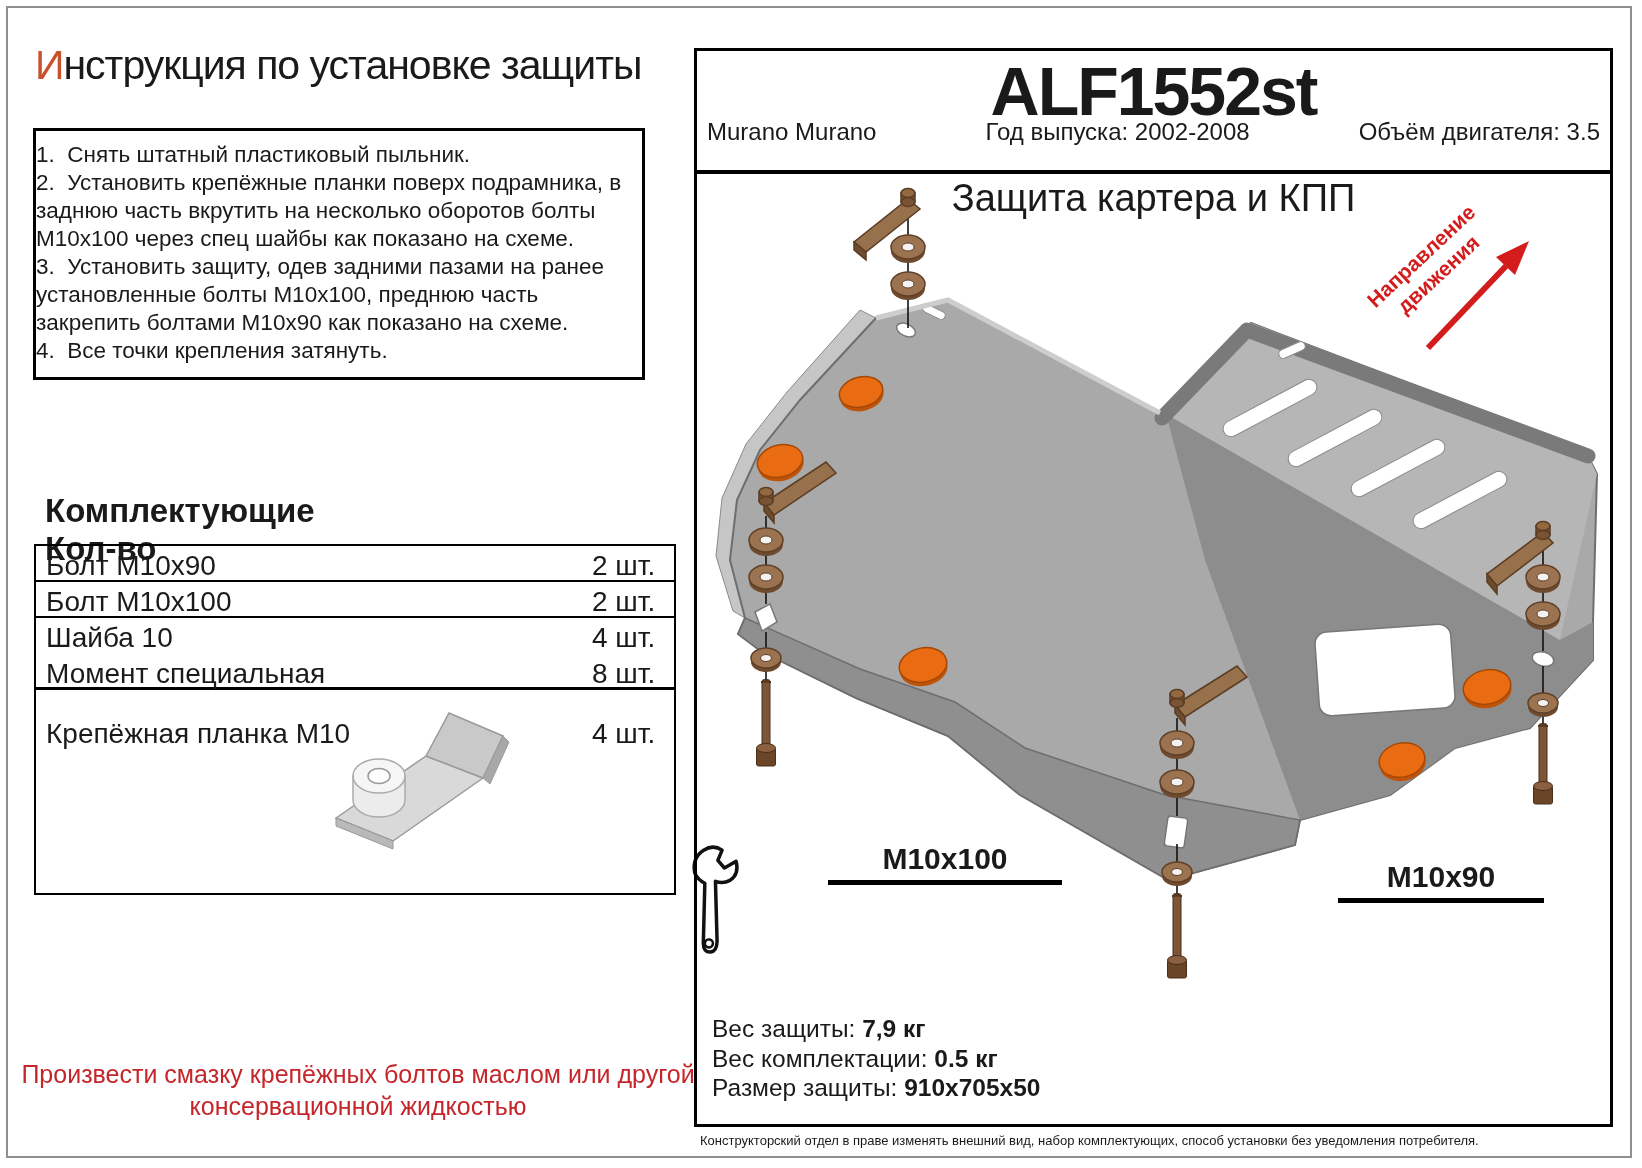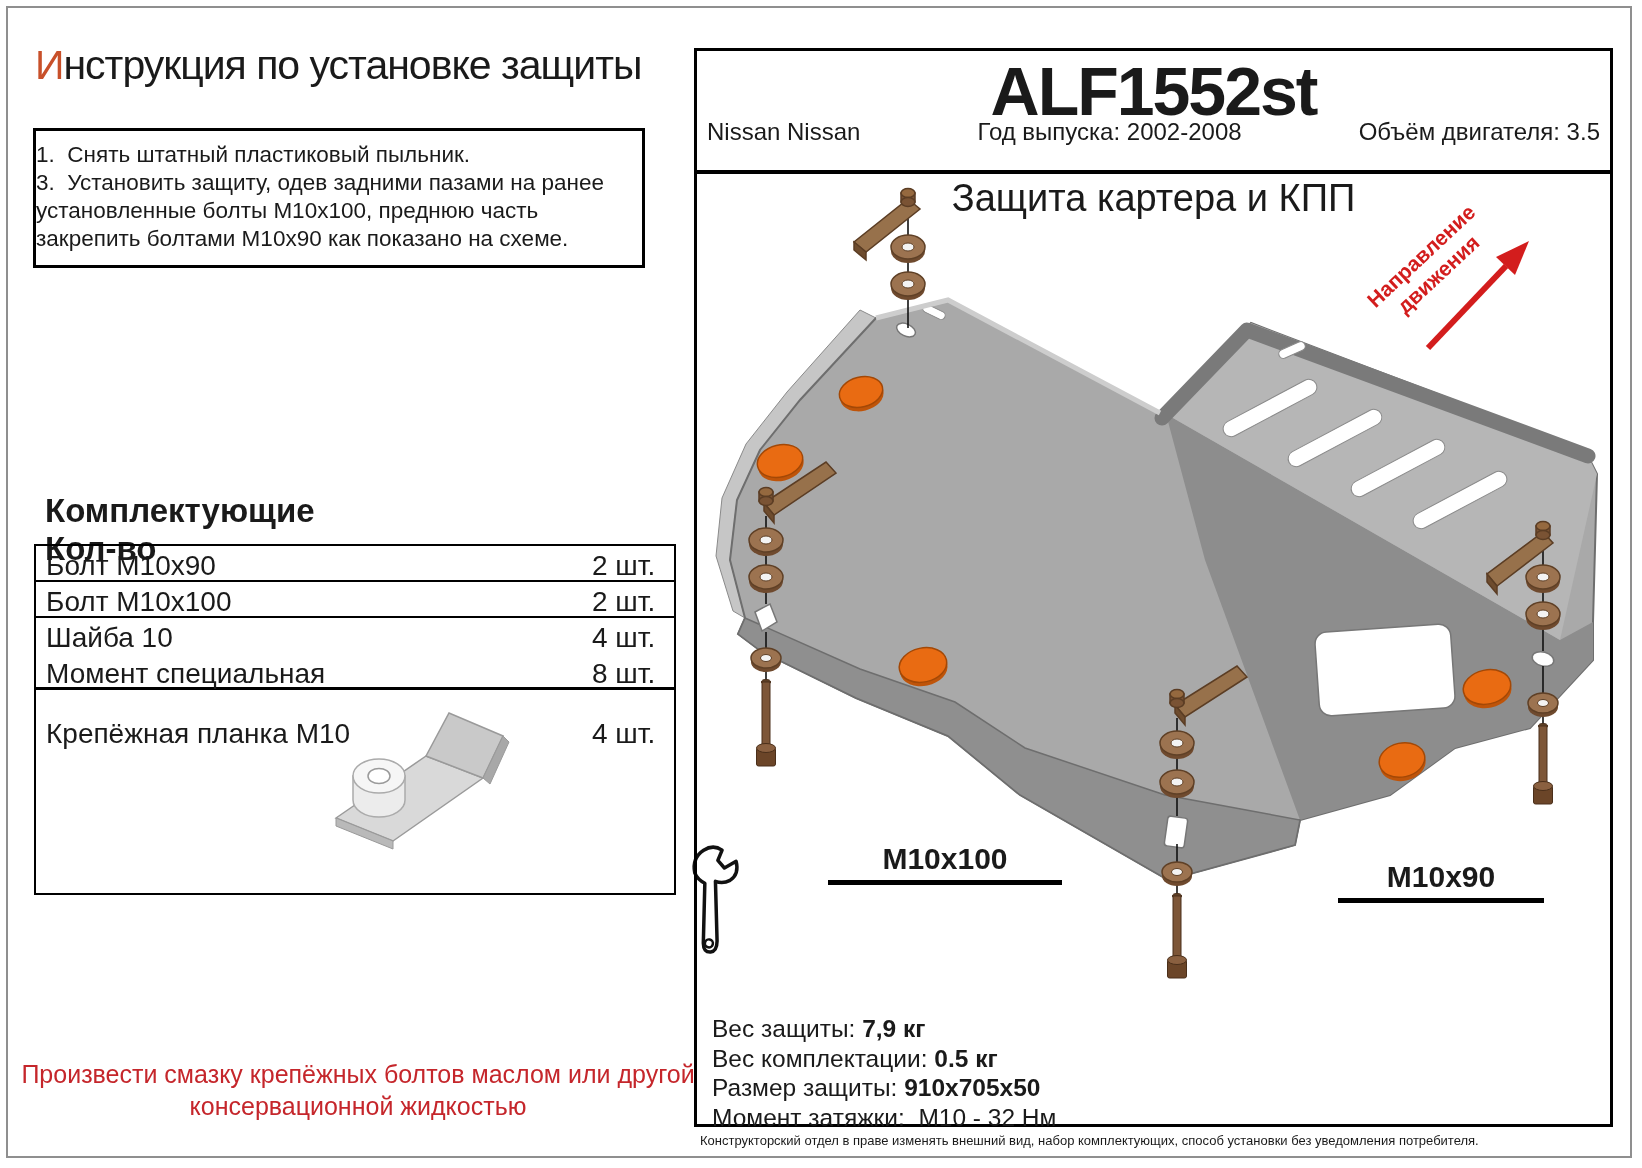--- a/index.html
+++ b/index.html
@@ -255,21 +255,23 @@
   <g transform="translate(694,838) rotate(12)">
     <path d="M8,34 Q2,20 12,10 Q20,2 30,6 L28,17 36,23 46,14 Q52,26 44,34 Q38,39 30,38 L44,96 Q46,106 40,108 Q33,110 31,101 L20,42 Q12,40 8,34 Z" fill="#fff" stroke="#111" stroke-width="3.5" stroke-linejoin="round"></path>
     <circle cx="36.5" cy="100" r="4" fill="#fff" stroke="#111" stroke-width="2.5"></circle>
   </g>
 </svg>
 
 <div class="abs doc-title"><span class="accent">И</span><span>нструкция по установке защиты</span></div>
 
 <div class="abs instr-box">
   <p>1.&nbsp; Снять штатный пластиковый пыльник.</p>
+  <p>2.&nbsp; Установить крепёжные планки поверх подрамника, в заднюю часть вкрутить на несколько оборотов болты М10х100 через спец шайбы как показано на схеме.</p>
   <p>3.&nbsp; Установить защиту, одев задними пазами на ранее установленные болты М10х100, преднюю часть закрепить болтами М10х90 как показано на схеме.</p>
+  <p>4.&nbsp; Все точки крепления затянуть.</p>
 </div>
 
 <div class="abs parts-header">
   <span>Комплектующие</span>
   <span>Кол-во</span>
 </div>
 
 <div class="abs parts-table">
   <div class="prow r1">
     <span class="nm">Болт М10х90</span>
@@ -300,35 +302,34 @@
       <ellipse cx="48" cy="78" rx="11" ry="7.5" fill="#fff" stroke="#9a9a9a" stroke-width="1.5"></ellipse>
     </svg>
   </div>
 </div>
 
 <div class="abs warning">Произвести смазку крепёжных болтов маслом или другой консервационной жидкостью</div>
 
 <div class="abs panel"></div>
 <div class="abs code">ALF1552st</div>
 <div class="abs meta">
-  <span>Nissan Nissan</span>
+  <span>Murano Murano</span>
   <span>Год выпуска: 2002-2008</span>
   <span>Объём двигателя: 3.5</span>
 </div>
 <div class="abs panel-divider"></div>
 <div class="abs subtitle">Защита картера и КПП</div>
 
 <div class="abs direction">
   <div>Направление</div>
   <div>движения</div>
 </div>
 
 <div class="abs lbl-bolt lbl-front">M10x100</div>
 <div class="abs lbl-bolt lbl-rear">M10x90</div>
 
 <div class="abs specs">
   <div><span>Вес защиты: </span><span class="v">7,9 кг</span></div>
   <div><span>Вес комплектации: </span><span class="v">0.5 кг</span></div>
   <div><span>Размер защиты: </span><span class="v">910х705х50</span></div>
-  <div><span>Момент затяжки:&nbsp; </span><span class="v rg">М10 - 32 Нм</span></div>
 </div>
 
 <div class="abs footnote">Конструкторский отдел в праве изменять внешний вид, набор комплектующих, способ установки без уведомления потребителя.</div>
 
 </body></html>

